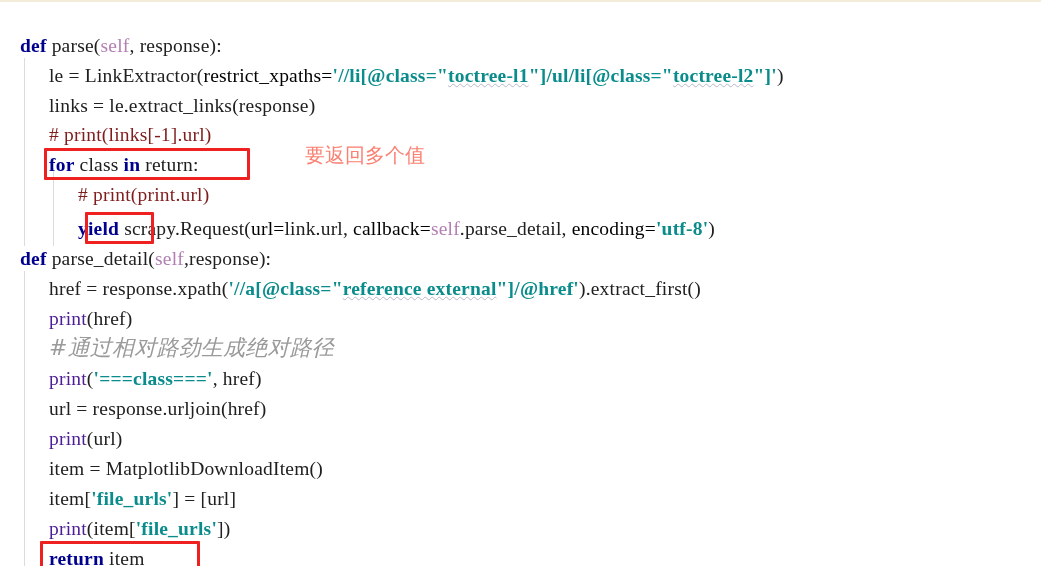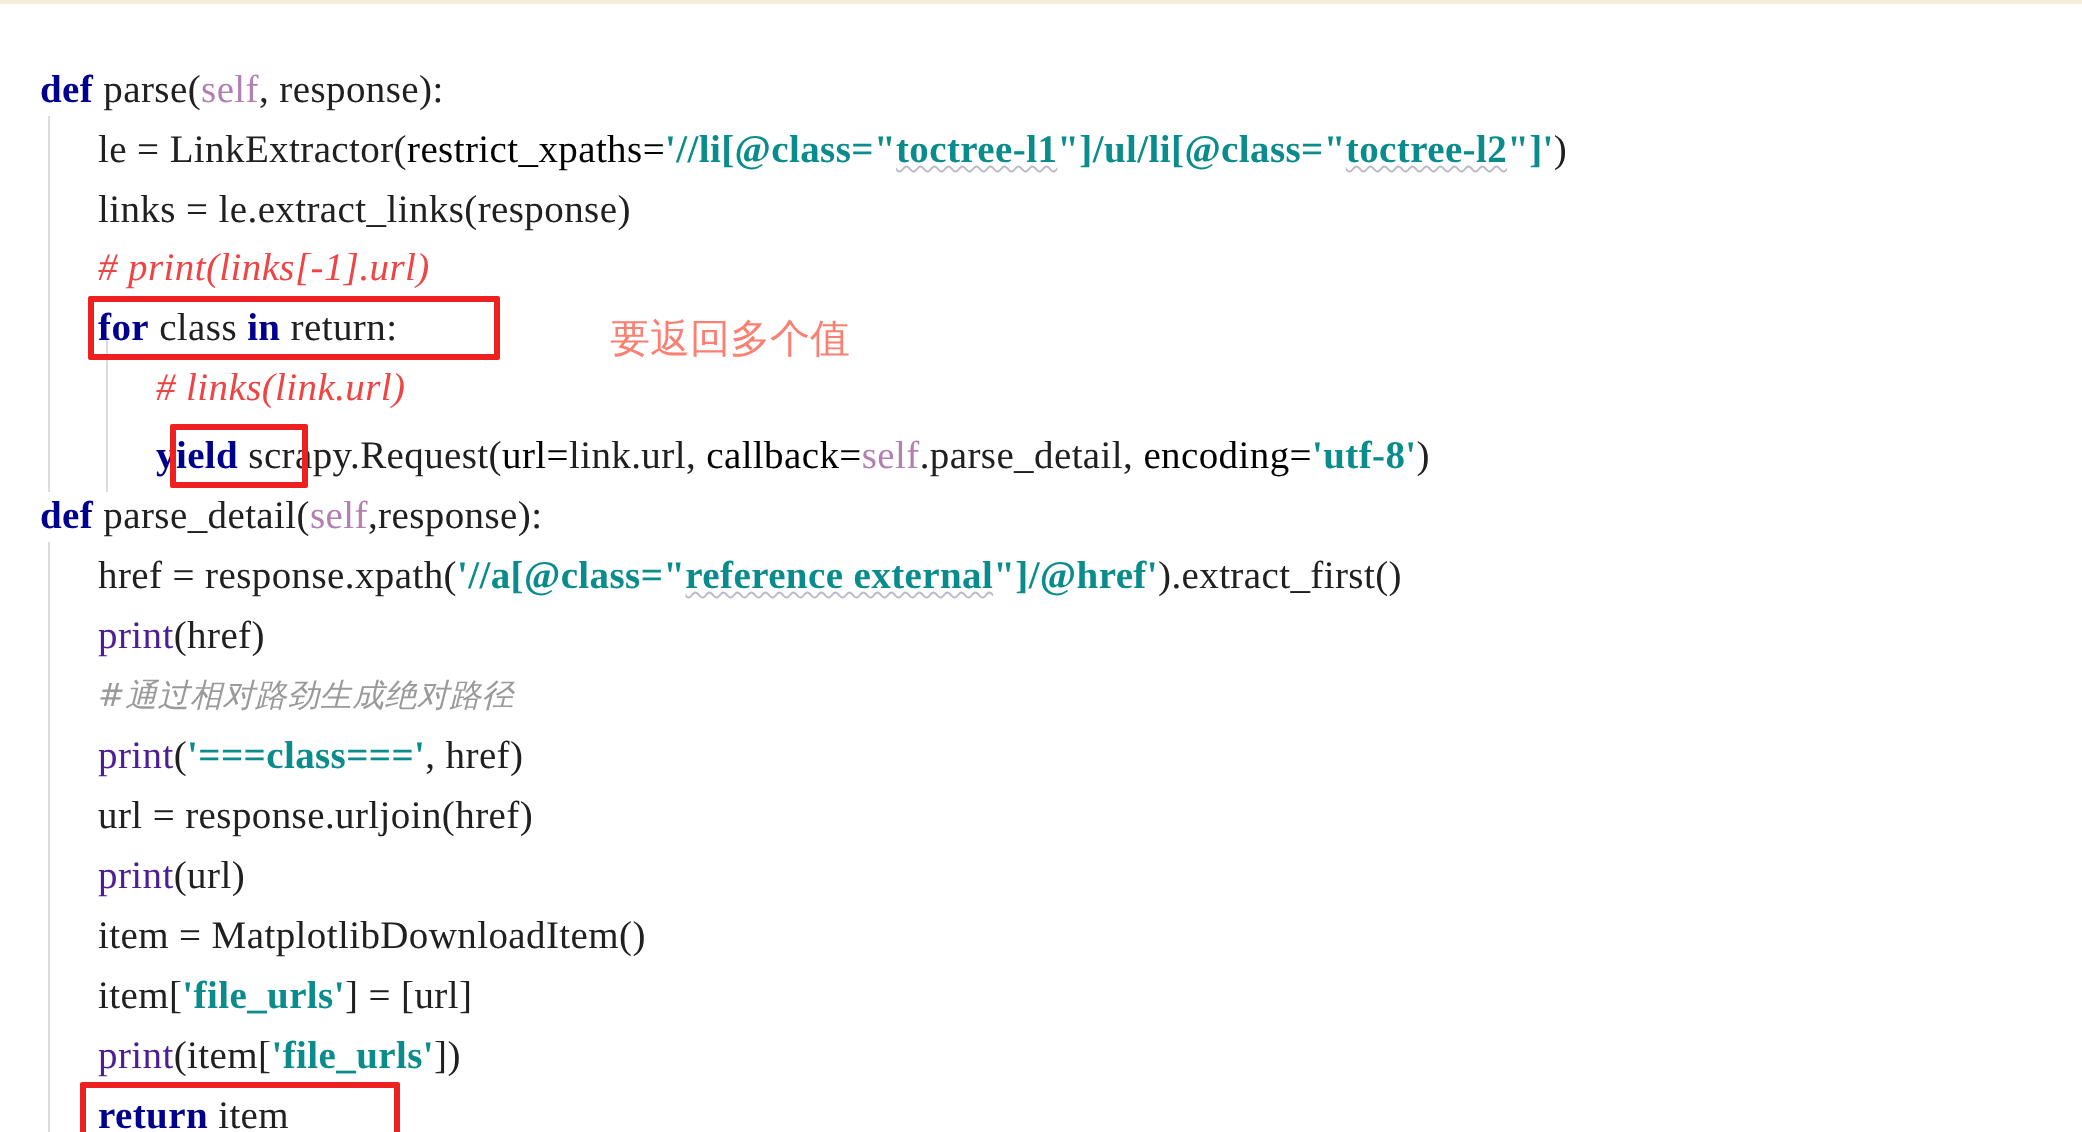--- a/index.html
+++ b/index.html
@@ -53,23 +53,23 @@
   .i1 { padding-left: 49px; }
   .i2 { padding-left: 78px; }
 
   
   .kw      { color: #00008f; font-weight: bold; }           
   .fn      { color: #4c1d95; }                               
   .name    { color: #202020; }                               
   .selfkw  { color: #b37fb3; }                               
   .param   { color: #000000; }                               
   .str     { color: #0b8c8c; font-weight: bold; }            
-  .cmt     { color: #ef4444; font-style: italic; }           
+  .cmt     { color: #7f1d1d; }           
   .cmt-cn  { color: #9a9a9a; font-style: italic;
-             font-family: "DejaVu Sans", sans-serif; font-size: 16px; }
+             font-family: "DejaVu Sans", sans-serif; font-size: 22px; }
   .op      { color: #202020; }
 
   
   .squig {
     text-decoration: underline;
     text-decoration-style: wavy;
     text-decoration-color: #b9b9c9;
     text-decoration-thickness: 1px;
   }
 
@@ -124,21 +124,21 @@
       <div class="guide" style="left: 53px; top: 140px; height: 78px;"></div>
       <div class="guide" style="left: 24px; top: 243px; height: 305px;"></div>
     </div>
 
   <div id="code-lines">
       <div class="line i0" style="top: 3px;"><span class="code-text kw">def</span><span class="code-text op"> </span><span class="code-text name">parse</span><span class="code-text op">(</span><span class="code-text selfkw">self</span><span class="code-text op">, </span><span class="code-text name">response</span><span class="code-text op">):</span></div>
       <div class="line i1" style="top: 33px;"><span class="code-text name">le = LinkExtractor</span><span class="code-text op">(</span><span class="code-text param">restrict_xpaths</span><span class="code-text param">=</span><span class="code-text str">'//li[@class="</span><span class="code-text str squig">toctree-l1</span><span class="code-text str">"]/ul/li[@class="</span><span class="code-text str squig">toctree-l2</span><span class="code-text str">"]'</span><span class="code-text op">)</span></div>
       <div class="line i1" style="top: 63px;"><span class="code-text name">links = le.extract_links</span><span class="code-text op">(</span><span class="code-text name">response</span><span class="code-text op">)</span></div>
       <div class="line i1" style="top: 92px;"><span class="code-text cmt"># print(links[-1].url)</span></div>
       <div class="line i1" style="top: 122px;"><span class="code-text kw">for</span><span class="code-text name"> class </span><span class="code-text kw">in</span><span class="code-text name"> return:</span></div>
-      <div class="line i2" style="top: 152px;"><span class="code-text cmt"># links(link.url)</span></div>
+      <div class="line i2" style="top: 152px;"><span class="code-text cmt"># print(print.url)</span></div>
       <div class="line i2" style="top: 186px;"><span class="code-text kw">yield</span><span class="code-text name"> scrapy.Request</span><span class="code-text op">(</span><span class="code-text param">url</span><span class="code-text param">=</span><span class="code-text name">link.url</span><span class="code-text op">, </span><span class="code-text param">callback</span><span class="code-text param">=</span><span class="code-text selfkw">self</span><span class="code-text name">.parse_detail</span><span class="code-text op">, </span><span class="code-text param">encoding</span><span class="code-text param">=</span><span class="code-text str">'utf-8'</span><span class="code-text op">)</span></div>
       <div class="line i0" style="top: 216px;"><span class="code-text kw">def</span><span class="code-text op"> </span><span class="code-text name">parse_detail</span><span class="code-text op">(</span><span class="code-text selfkw">self</span><span class="code-text op">,</span><span class="code-text name">response</span><span class="code-text op">):</span></div>
       <div class="line i1" style="top: 246px;"><span class="code-text name">href = response.xpath</span><span class="code-text op">(</span><span class="code-text str">'//a[@class="</span><span class="code-text str squig">reference external</span><span class="code-text str">"]/@href'</span><span class="code-text op">)</span><span class="code-text name">.extract_first</span><span class="code-text op">()</span></div>
       <div class="line i1" style="top: 276px;"><span class="code-text fn">print</span><span class="code-text op">(</span><span class="code-text name">href</span><span class="code-text op">)</span></div>
       <div class="line i1" style="top: 305px;"><span class="code-text cmt-cn">#通过相对路劲生成绝对路径</span></div>
       <div class="line i1" style="top: 336px;"><span class="code-text fn">print</span><span class="code-text op">(</span><span class="code-text str">'===class==='</span><span class="code-text name">, href</span><span class="code-text op">)</span></div>
       <div class="line i1" style="top: 366px;"><span class="code-text name">url = response.urljoin</span><span class="code-text op">(</span><span class="code-text name">href</span><span class="code-text op">)</span></div>
       <div class="line i1" style="top: 396px;"><span class="code-text fn">print</span><span class="code-text op">(</span><span class="code-text name">url</span><span class="code-text op">)</span></div>
       <div class="line i1" style="top: 426px;"><span class="code-text name">item = MatplotlibDownloadItem</span><span class="code-text op">()</span></div>
       <div class="line i1" style="top: 456px;"><span class="code-text name">item</span><span class="code-text op">[</span><span class="code-text str">'file_urls'</span><span class="code-text op">] = [</span><span class="code-text name">url</span><span class="code-text op">]</span></div>
@@ -146,18 +146,18 @@
       <div class="line i1" style="top: 516px;"><span class="code-text kw">return</span><span class="code-text name"> item</span></div>
     </div>
 
   <div id="boxes">
       <div class="redbox" style="left: 44px; top: 120px; width: 206px; height: 32px;"></div>
       <div class="redbox" style="left: 85px; top: 184px; width: 69px; height: 32px;"></div>
       <div class="redbox" style="left: 40px; top: 513px; width: 160px; height: 35px;"></div>
     </div>
 
   <div id="annots">
-      <div class="annot" style="left: 305px; top: 128px;">要返回多个值</div>
+      <div class="annot" style="left: 305px; top: 114px;">要返回多个值</div>
       <div class="annot" style="left: 234px; top: 543px;">只需要返回一次</div>
     </div>
 
   <div id="watermark">https://blog.csdn.net/panjunxiao</div>
 </div>
 
 </body></html>

